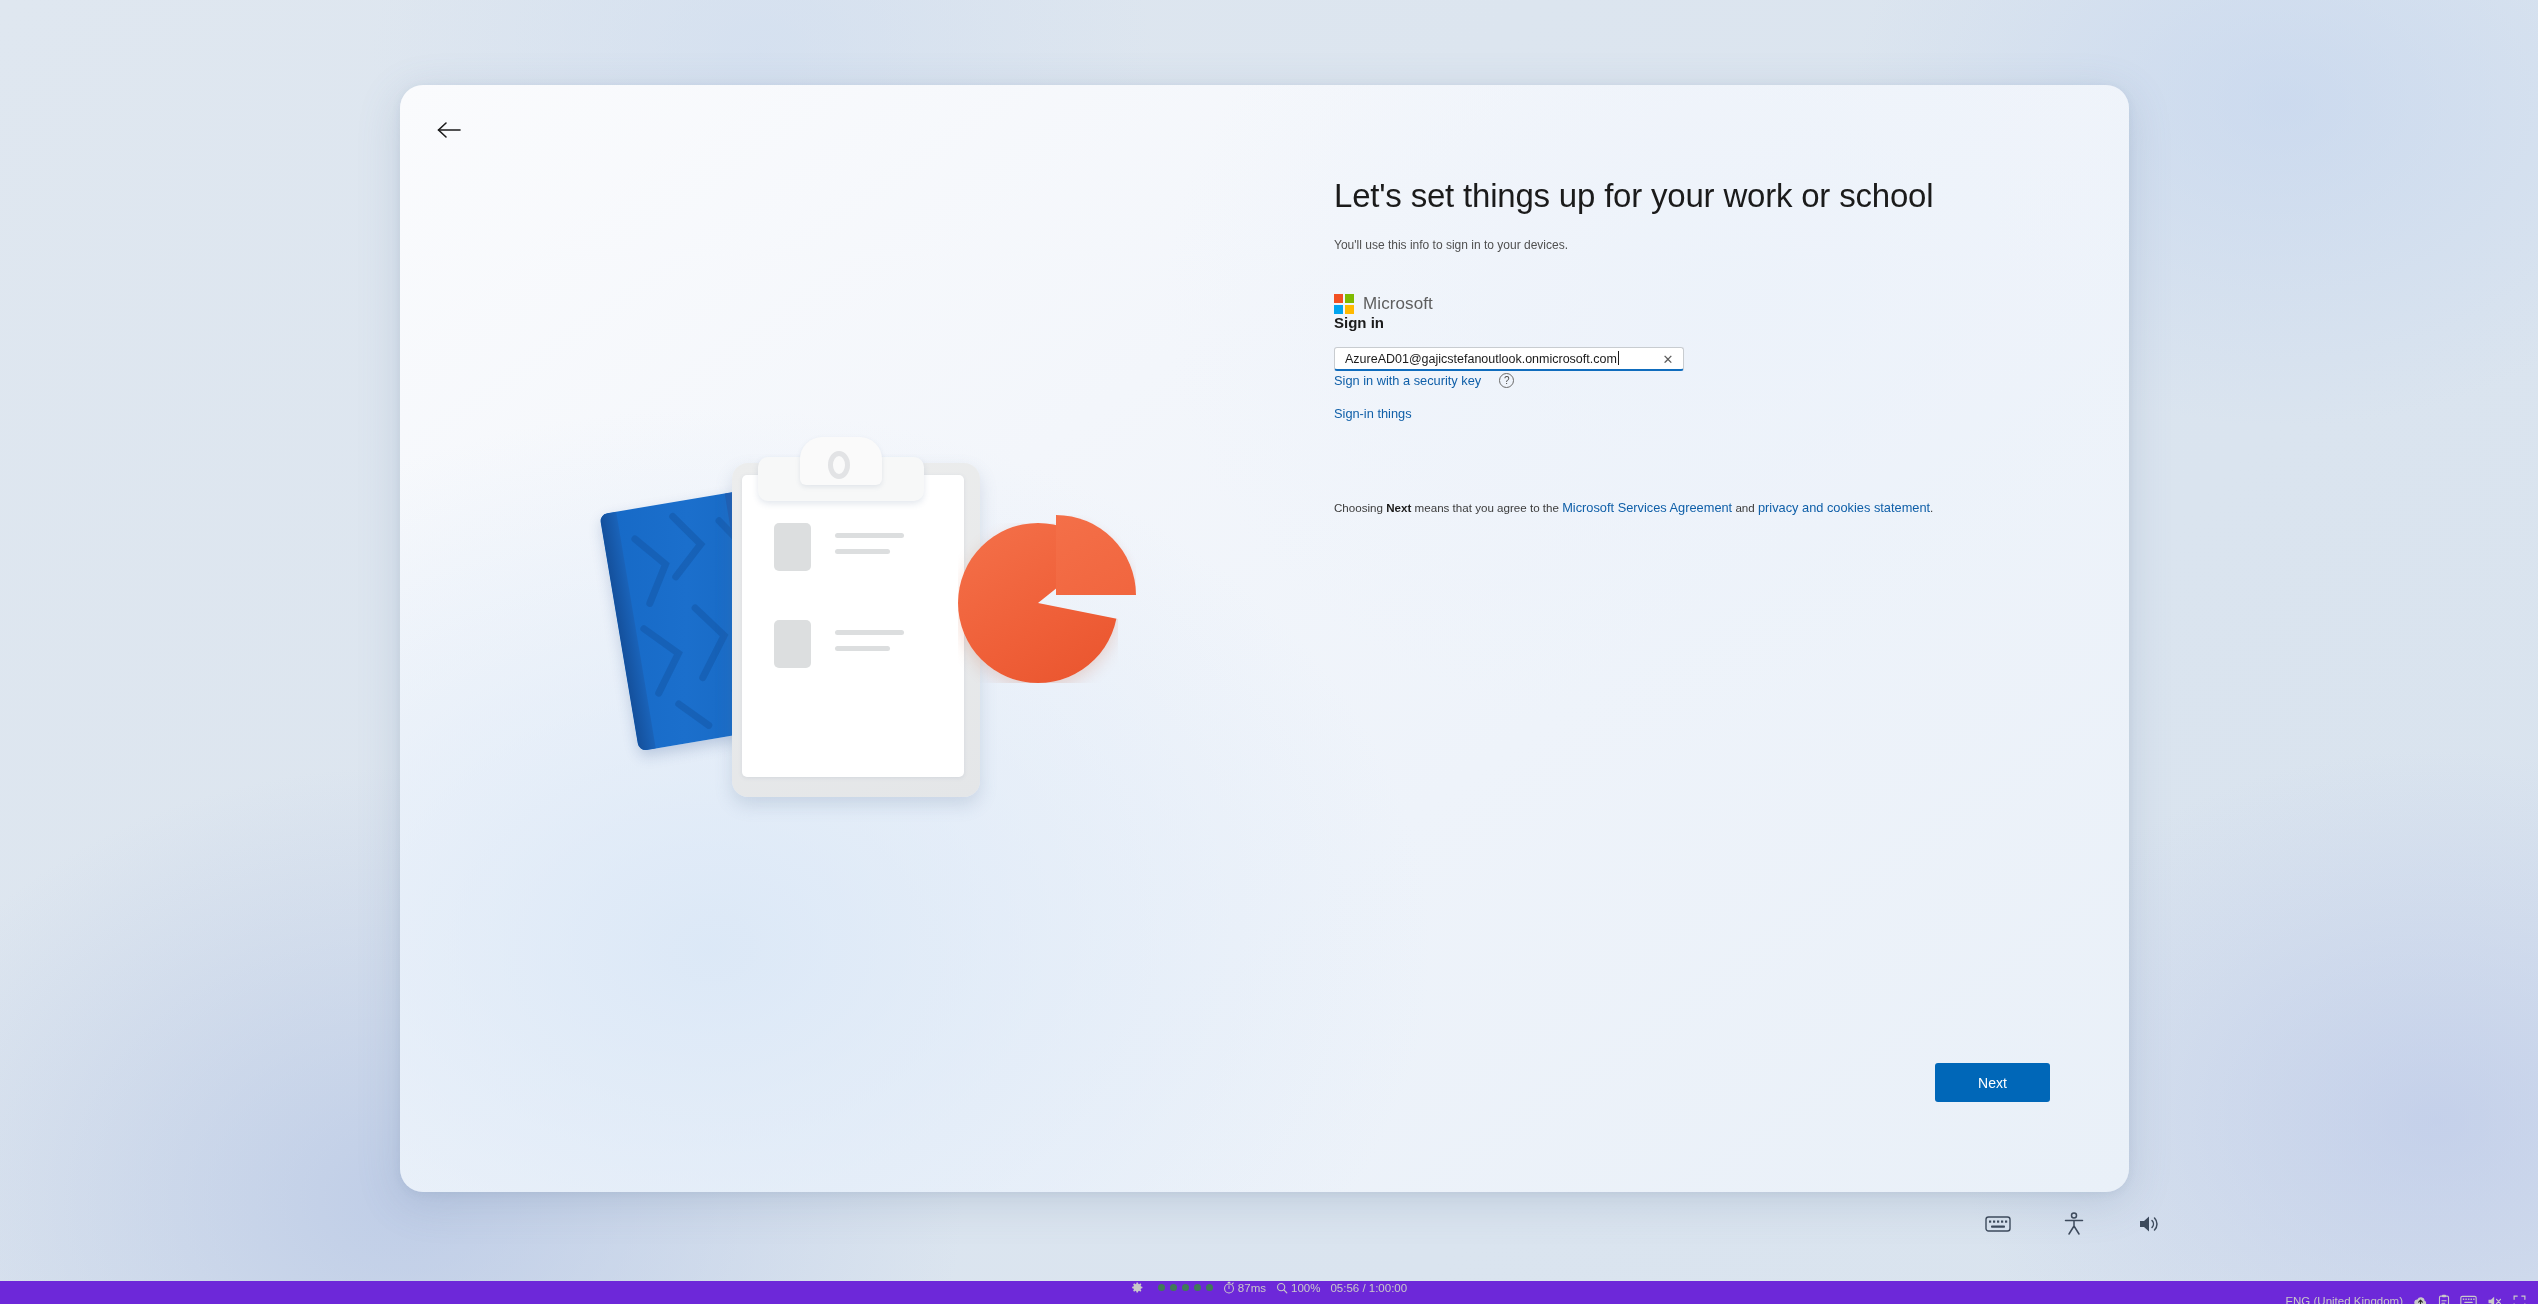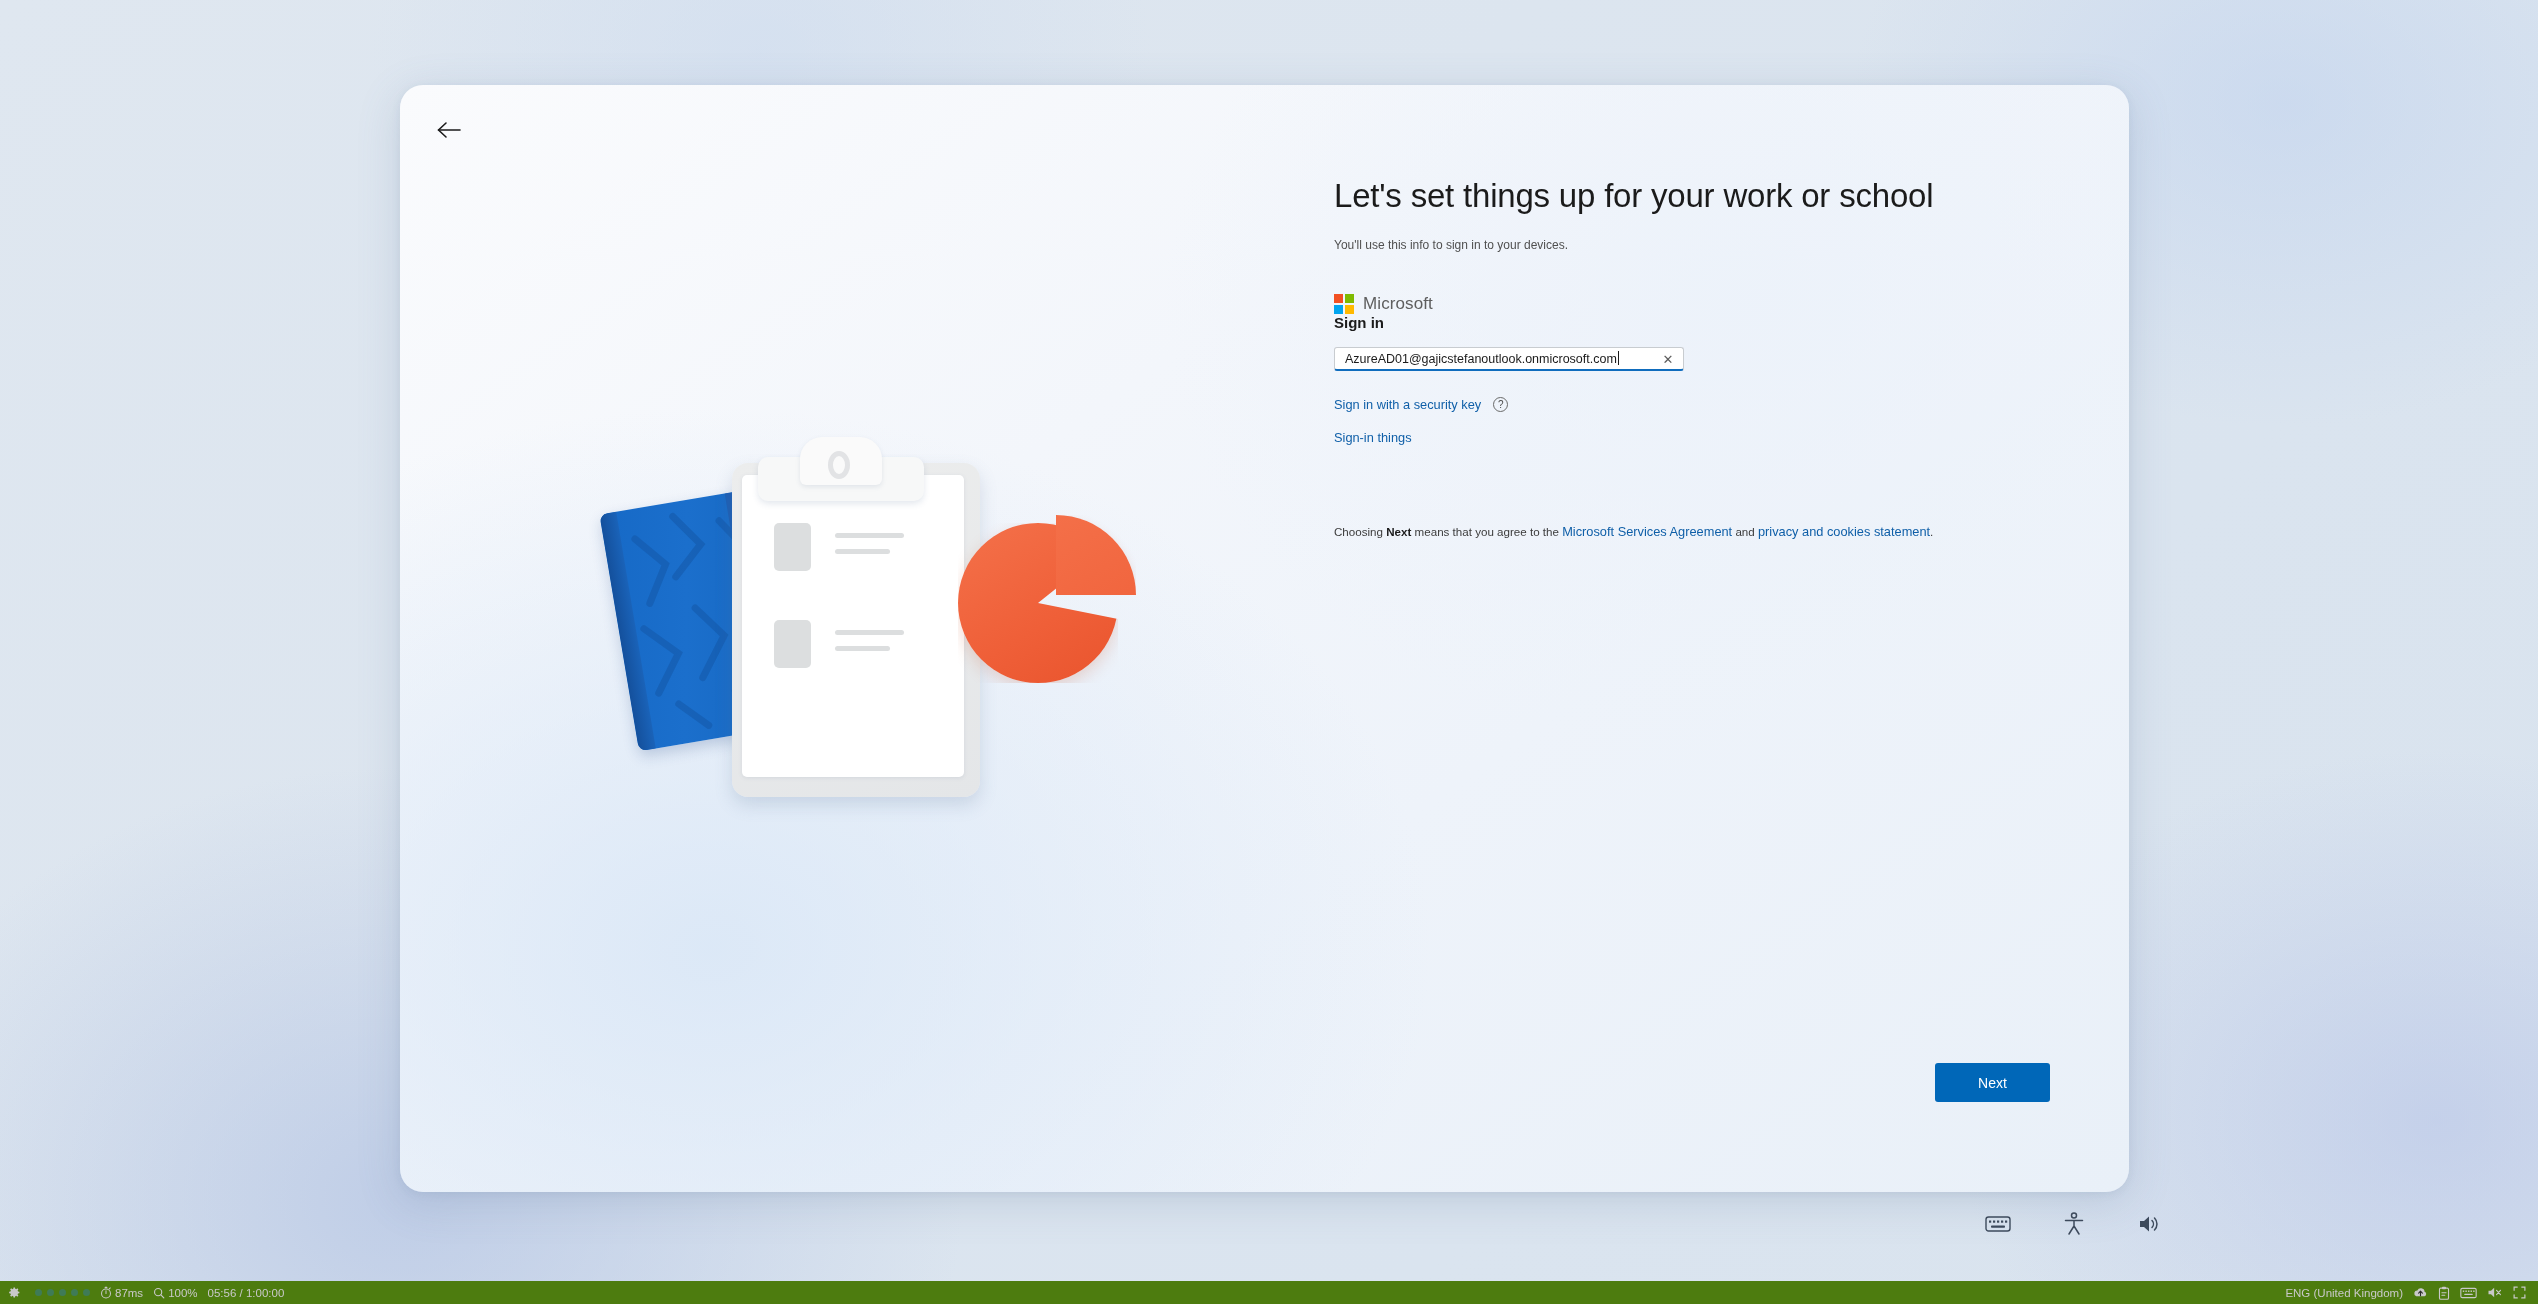--- a/index.html
+++ b/index.html
@@ -297,24 +297,24 @@
   }
 
   .link {
     color: #0f5fa8;
     font-size: 12.8px;
     cursor: pointer;
     text-decoration: none;
   }
 
   .seckey-row {
-    margin-top: 26px;
+    margin-top: 2px;
     display: flex;
     align-items: flex-end;
-    gap: 12px;
+    gap: 18px;
   }
   .help-icon {
     width: 15px; height: 15px;
     border-radius: 50%;
     border: 1px solid #6a6a6a;
     color: #4a4a4a;
     font-size: 10px;
     display: flex;
     align-items: center;
     justify-content: center;
@@ -361,26 +361,27 @@
   }
   .a11y-tray .ic { cursor: pointer; color: #3d4a5c; display: block; }
 
   
   .statusbar {
     position: absolute;
     left: 0;
     bottom: 0;
     width: 2538px;
     height: 23px;
-    background: #4d7c0f;
+    background: #6d28d9;
     display: flex;
     align-items: center;
     color: #c9c9c9;
     font-size: 11.5px;
     padding: 0 8px;
+    flex-direction: column;
   }
   .sb-left { display: flex; align-items: center; gap: 10px; }
   .sb-right { margin-left: auto; display: flex; align-items: center; gap: 10px; padding-right: 4px; }
   .sb-item { display: flex; align-items: center; gap: 3px; white-space: nowrap; }
   .dots { display: flex; gap: 5px; align-items: center; margin-left: 4px; }
   .dots span {
     width: 7px; height: 7px; border-radius: 50%;
     background: #3f7b57;
     display: block;
   }

